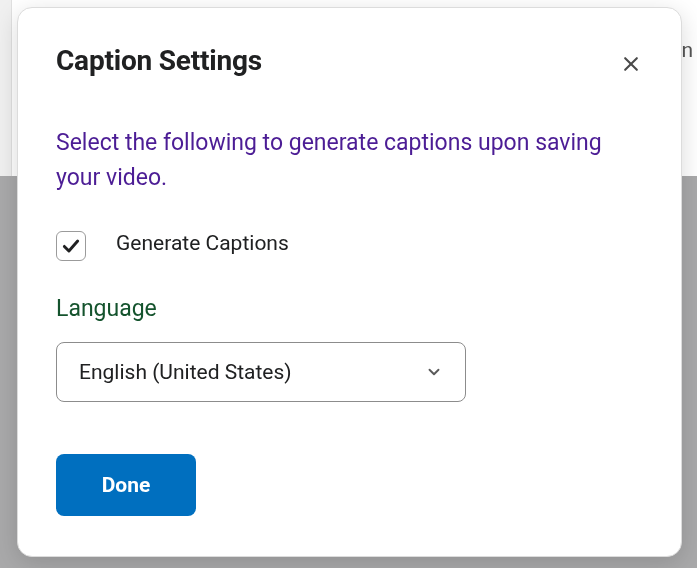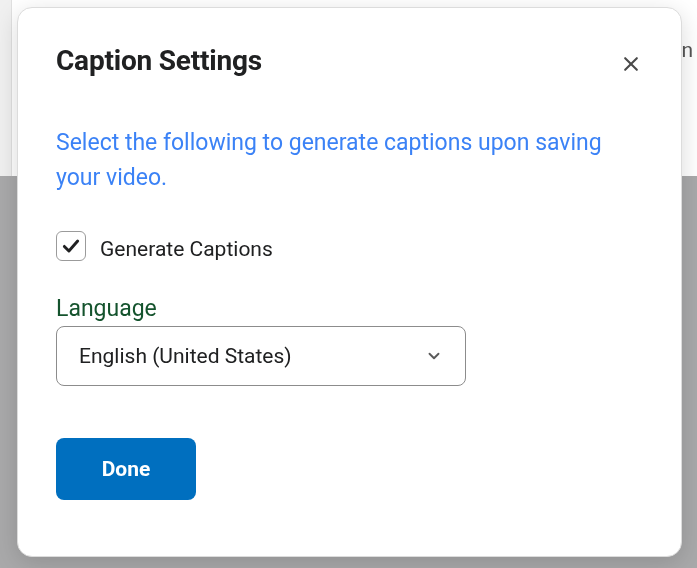--- a/index.html
+++ b/index.html
@@ -82,28 +82,28 @@
       margin-right: -6px;
     }
     .close-btn svg {
       width: 20px;
       height: 20px;
     }
     .description {
       margin-top: 44px;
       font-size: 23px;
       line-height: 1.5;
-      color: #3b82f6;
+      color: #4c1d95;
       max-width: 560px;
     }
     .checkbox-row {
       margin-top: 36px;
       display: flex;
-      align-items: flex-end;
-      gap: 14px;
+      align-items: flex-start;
+      gap: 30px;
     }
     .checkbox {
       width: 30px;
       height: 30px;
       border: 1.5px solid #9b9b9b;
       border-radius: 6px;
       display: flex;
       align-items: center;
       justify-content: center;
       cursor: pointer;
@@ -116,21 +116,21 @@
     .checkbox-label {
       font-size: 21px;
       color: #202122;
     }
     .field-label {
       margin-top: 34px;
       font-size: 23px;
       color: #14532d;
     }
     .select {
-      margin-top: 4px;
+      margin-top: 20px;
       width: 410px;
       height: 60px;
       border: 1.5px solid #8c8c8c;
       border-radius: 8px;
       display: flex;
       align-items: center;
       justify-content: space-between;
       padding: 0 22px;
       cursor: pointer;
       background: #fff;

